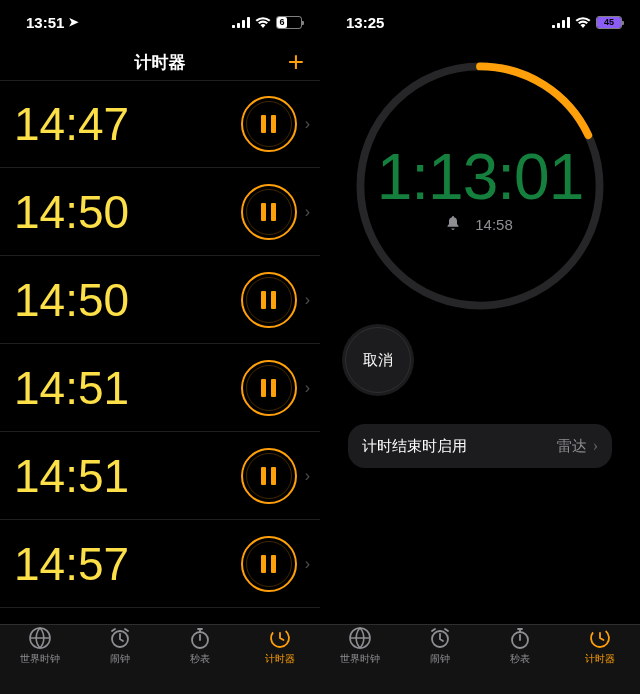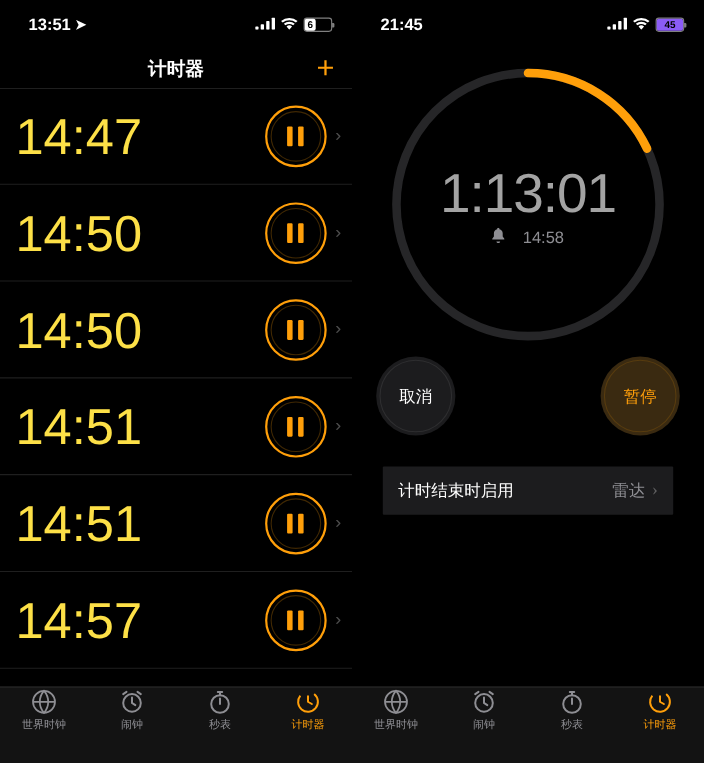--- a/index.html
+++ b/index.html
@@ -189,23 +189,23 @@
   .dial svg { width: 100%; height: 100%; }
   .dial-center {
     position: absolute;
     inset: 0;
     display: flex;
     flex-direction: column;
     align-items: center;
     justify-content: center;
   }
   .dial-time {
-    font-size: 50px;
+    font-size: 64px;
     font-weight: 300;
-    color: #a3a3a3;
+    color: #15803d;
     letter-spacing: -1px;
   }
   .dial-end {
     display: flex;
     align-items: center;
     gap: 16px;
     color: #8e8e93;
     font-size: 15px;
     margin-top: 2px;
   }
@@ -241,21 +241,21 @@
   .btn-pause {
     background: #3a2a11;
     color: #ff9f0a;
   }
   .btn-pause::before { border: 1.5px solid rgba(255,159,10,0.15); }
   .sound-row {
     margin-top: 28px;
     width: 264px;
     height: 44px;
     background: #1c1c1e;
-    border-radius: 1px;
+    border-radius: 17px;
     display: flex;
     align-items: center;
     padding: 0 14px;
     font-size: 15px;
     font-family: Liberation Serif, serif;
   }
   .sound-row .label { flex: 1; color: #fff; }
   .sound-row .value { color: #8e8e93; margin-left: 32px; }
   .sound-row .chevron { margin-left: 6px; }
 </style>
@@ -399,21 +399,21 @@
         </span>
         <span>计时器</span>
       </div>
     </div>
 </div>
 
 <div class="phone">
 
   <div class="status-bar">
     <div class="status-left">
-      <span>21:45</span>
+      <span>13:25</span>
     </div>
     <div class="status-right">
       <span>
         <svg width="18" height="11" viewBox="0 0 18 11">
             <g fill="#fff">
               <rect x="0" y="8" width="3" height="3" rx="0.7"></rect>
               <rect x="5" y="6" width="3" height="5" rx="0.7"></rect>
               <rect x="10" y="3" width="3" height="8" rx="0.7"></rect>
               <rect x="15" y="0" width="3" height="11" rx="0.7"></rect>
             </g>
@@ -448,23 +448,20 @@
           </span>
           <span>14:58</span>
         </div>
       </div>
     </div>
 
     <div class="btn-row">
       <div class="big-btn btn-cancel">
         <span>取消</span>
       </div>
-      <div class="big-btn btn-pause">
-        <span>暂停</span>
-      </div>
     </div>
 
     <div class="sound-row">
       <span class="label">计时结束时启用</span>
       <span class="value">雷达</span>
       <span class="chevron">›</span>
     </div>
   </div>
 
   <div class="tab-bar">

